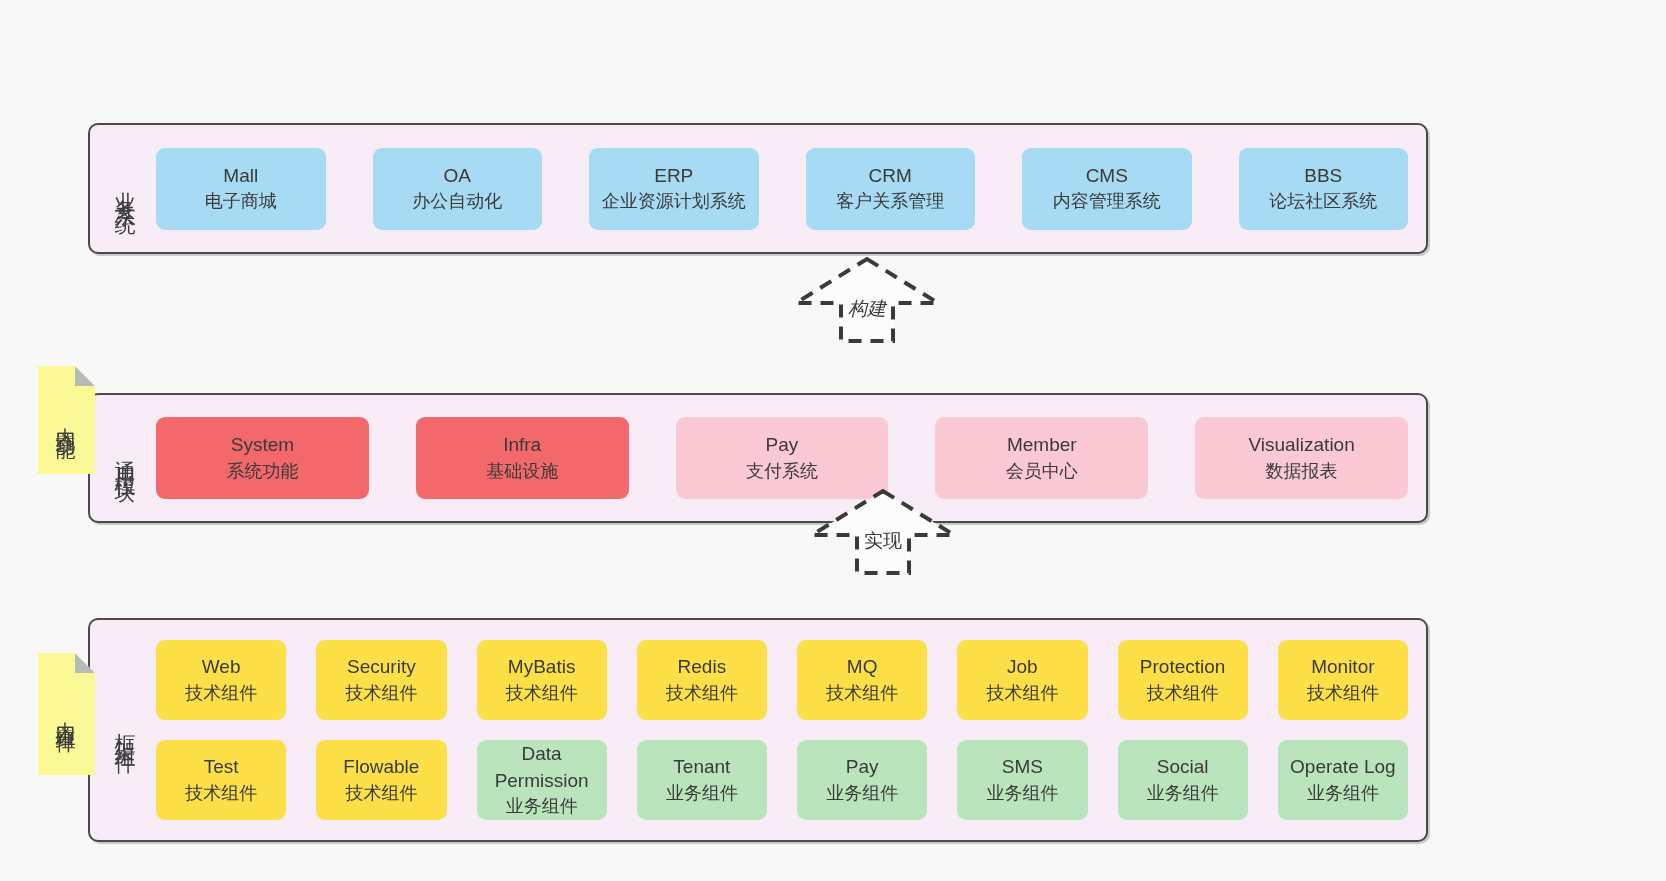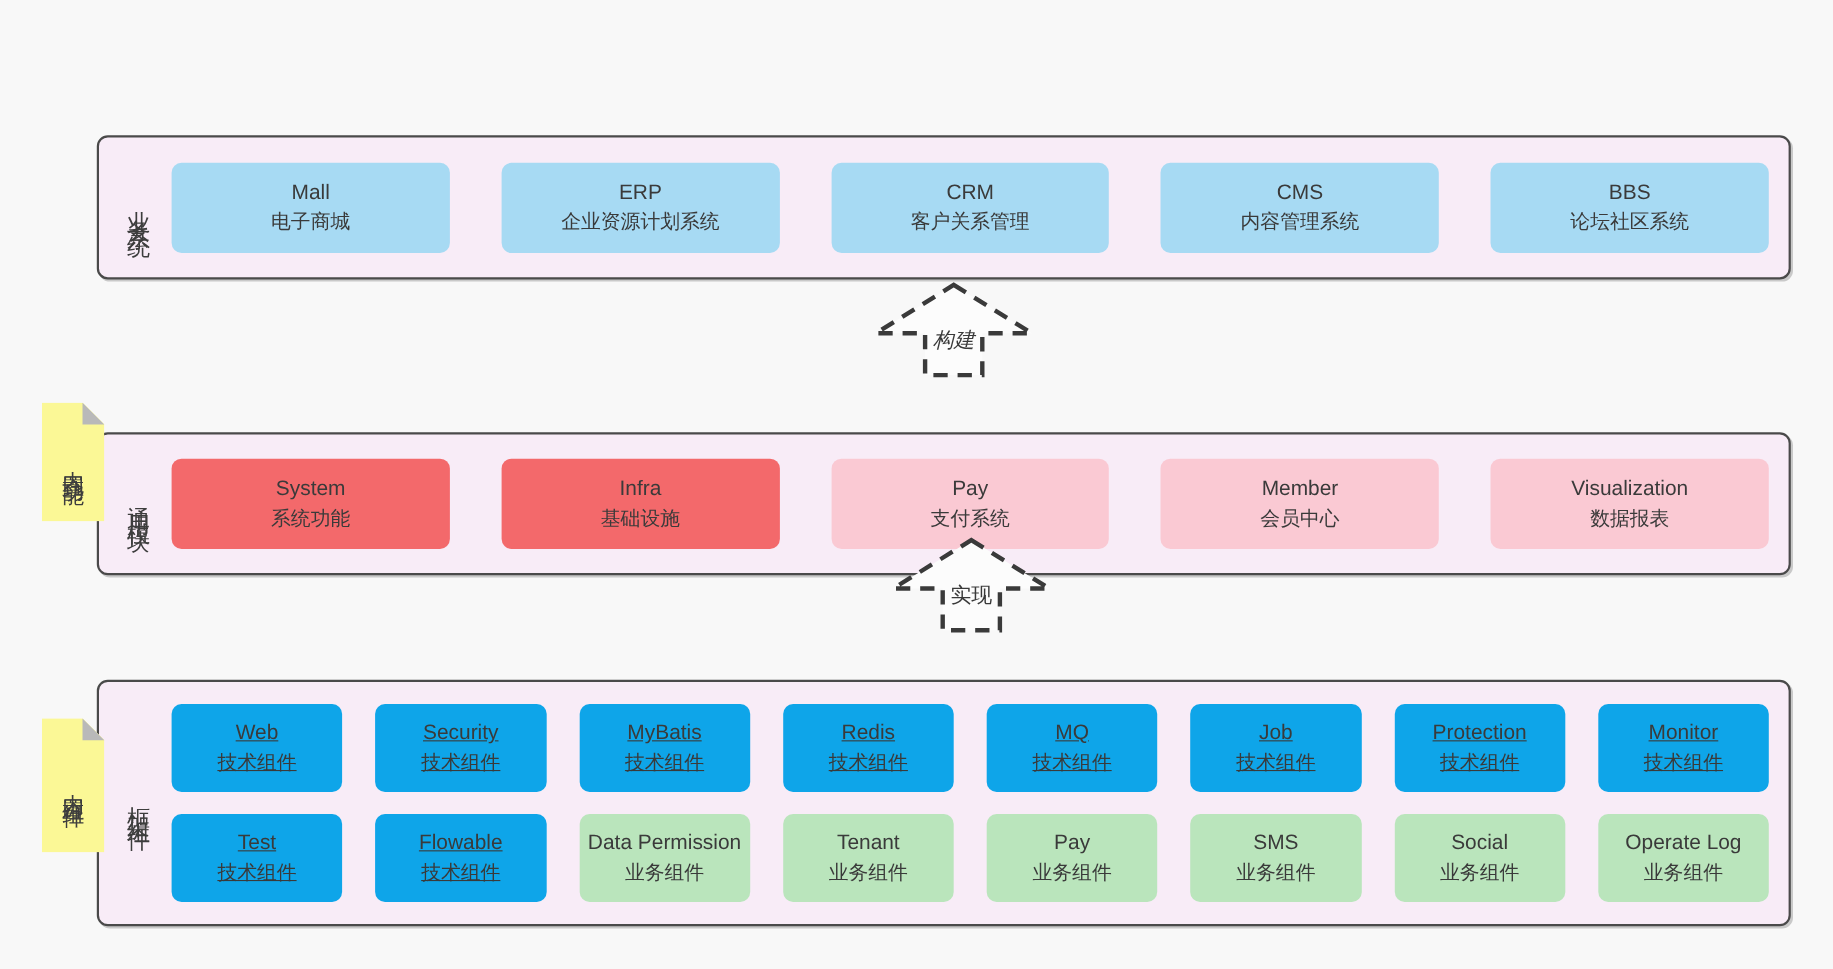--- a/index.html
+++ b/index.html
@@ -2,21 +2,21 @@
 <html><head>
 <meta charset="utf-8">
 <style>
   html,body{margin:0;padding:0;background:#f8f8f8;}
   .canvas{
     position:relative;width:1666px;height:881px;overflow:hidden;
     font-family:"Liberation Sans","DejaVu Sans",sans-serif;color:#3a3a3a;
     background:#f8f8f8;
   }
   .section{
-    position:absolute;left:88px;width:1540px;
+    position:absolute;left:88px;width:1340px;
     background:#f8ecf7;border:2px solid #4a4a4a;border-radius:10px;
     box-shadow:2px 2px 0 rgba(60,60,60,.25);
     box-sizing:border-box;display:flex;align-items:center;
     padding:14px 18px;gap:14px;
   }
   .sec-top{top:123px;height:131px;}
   .sec-mid{top:373px;height:130px;margin-top:20px;}
   .sec-bot{top:618px;height:224px;}
   .v-label{
     writing-mode:vertical-rl;text-orientation:upright;
@@ -29,21 +29,21 @@
   .grid8 .box{height:80px;}
   .box{
     border-radius:9px;display:flex;flex-direction:column;justify-content:center;
     align-items:center;text-align:center;line-height:1.38;padding:2px 6px;box-sizing:border-box;
   }
   .box .en{font-size:19px;}
   .box .zh{font-size:18px;}
   .v-blue{background:#a7daf3;}
   .v-red{background:#f3696b;}
   .v-pink{background:#fac9d3;}
-  .v-green{background:#0ea5e9;text-decoration:underline;}
+  .v-green{background:#fde047;}
   .v-lightgreen{background:#bae5bc;}
   .arrow{position:absolute;width:150px;height:88px;}
   .arrow-1{left:792px;top:256px;font-style:italic;}
   .arrow-2{left:808px;top:488px;}
   .arrow svg{display:block;width:150px;height:88px;}
   .arrow .arrow-label{
     position:absolute;left:50%;top:40px;transform:translateX(-50%);
     background:#fcfcfc;padding:0 3px;font-size:19px;color:#3a3a3a;white-space:nowrap;
   }
   .sticky{
@@ -68,20 +68,24 @@
 <div class="canvas">
 
   <div class="section sec-top">
     <div class="v-label">业务系统</div>
     <div class="row6">
       <div class="box v-blue">
         <div class="en">Mall</div>
         <div class="zh">电子商城</div>
       </div>
       <div class="box v-blue">
+        <div class="en">OA</div>
+        <div class="zh">办公自动化</div>
+      </div>
+      <div class="box v-blue">
         <div class="en">ERP</div>
         <div class="zh">企业资源计划系统</div>
       </div>
       <div class="box v-blue">
         <div class="en">CRM</div>
         <div class="zh">客户关系管理</div>
       </div>
       <div class="box v-blue">
         <div class="en">CMS</div>
         <div class="zh">内容管理系统</div>

